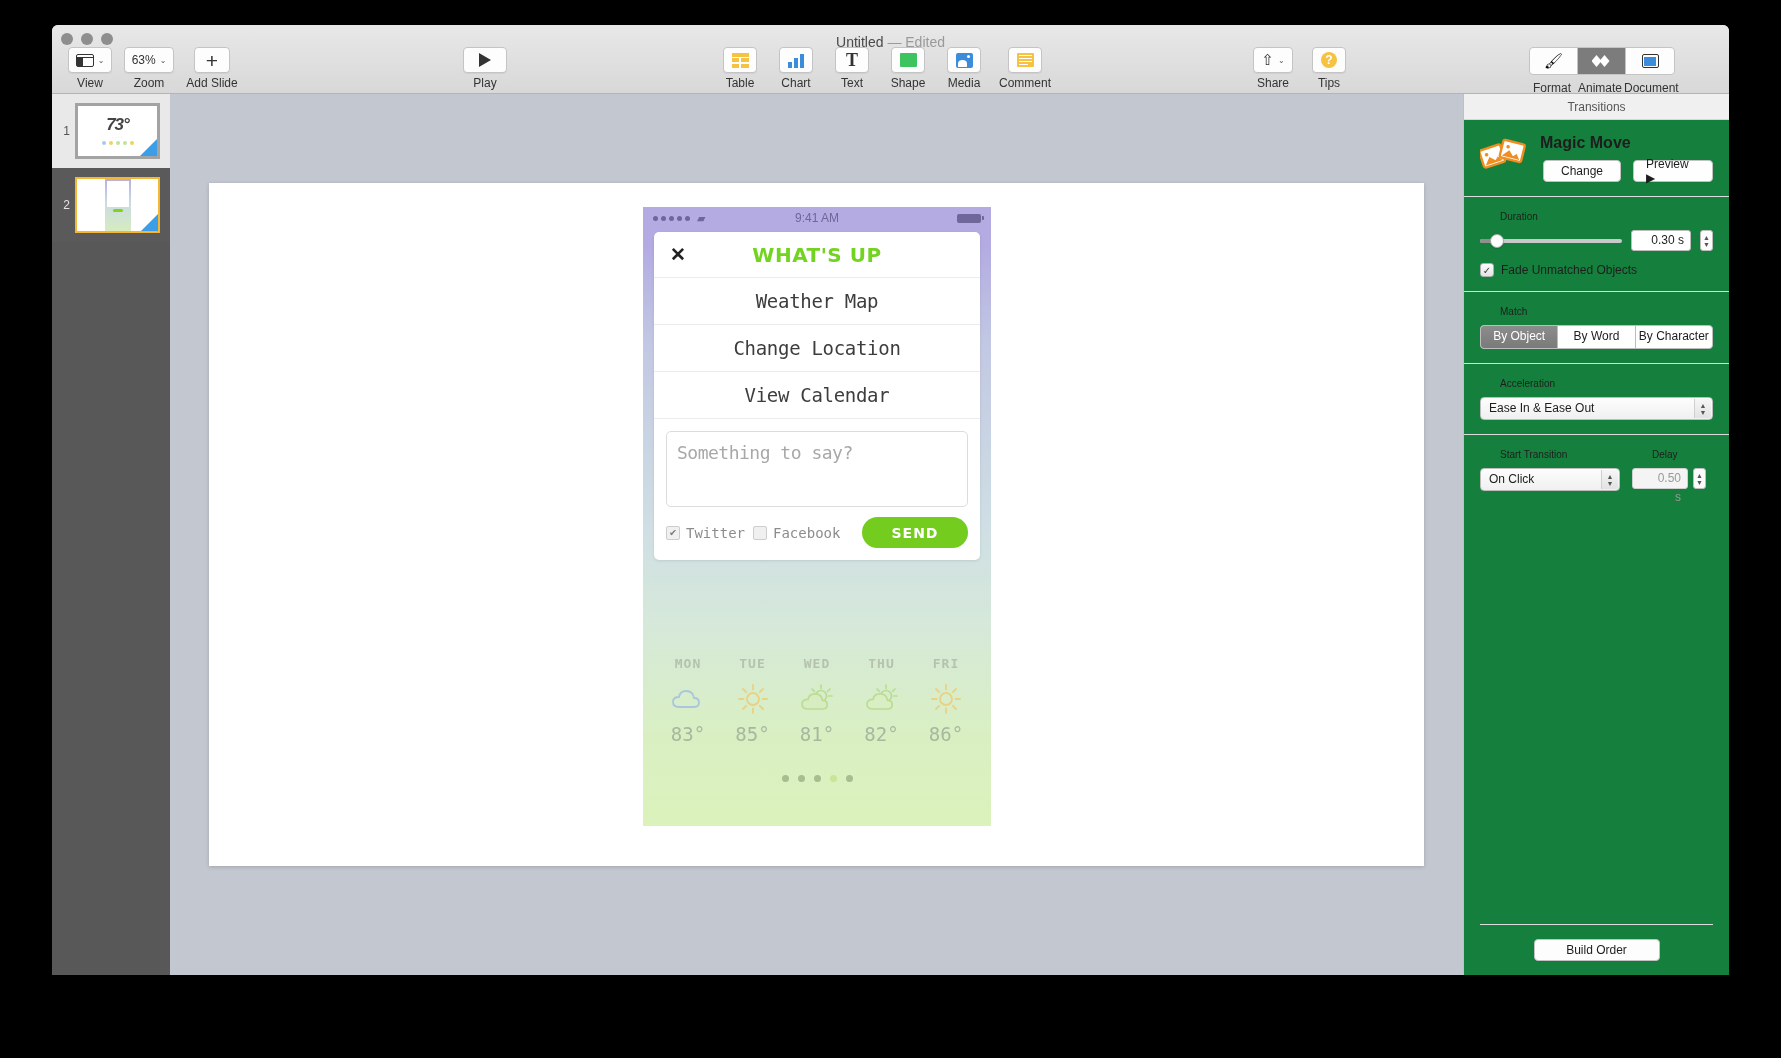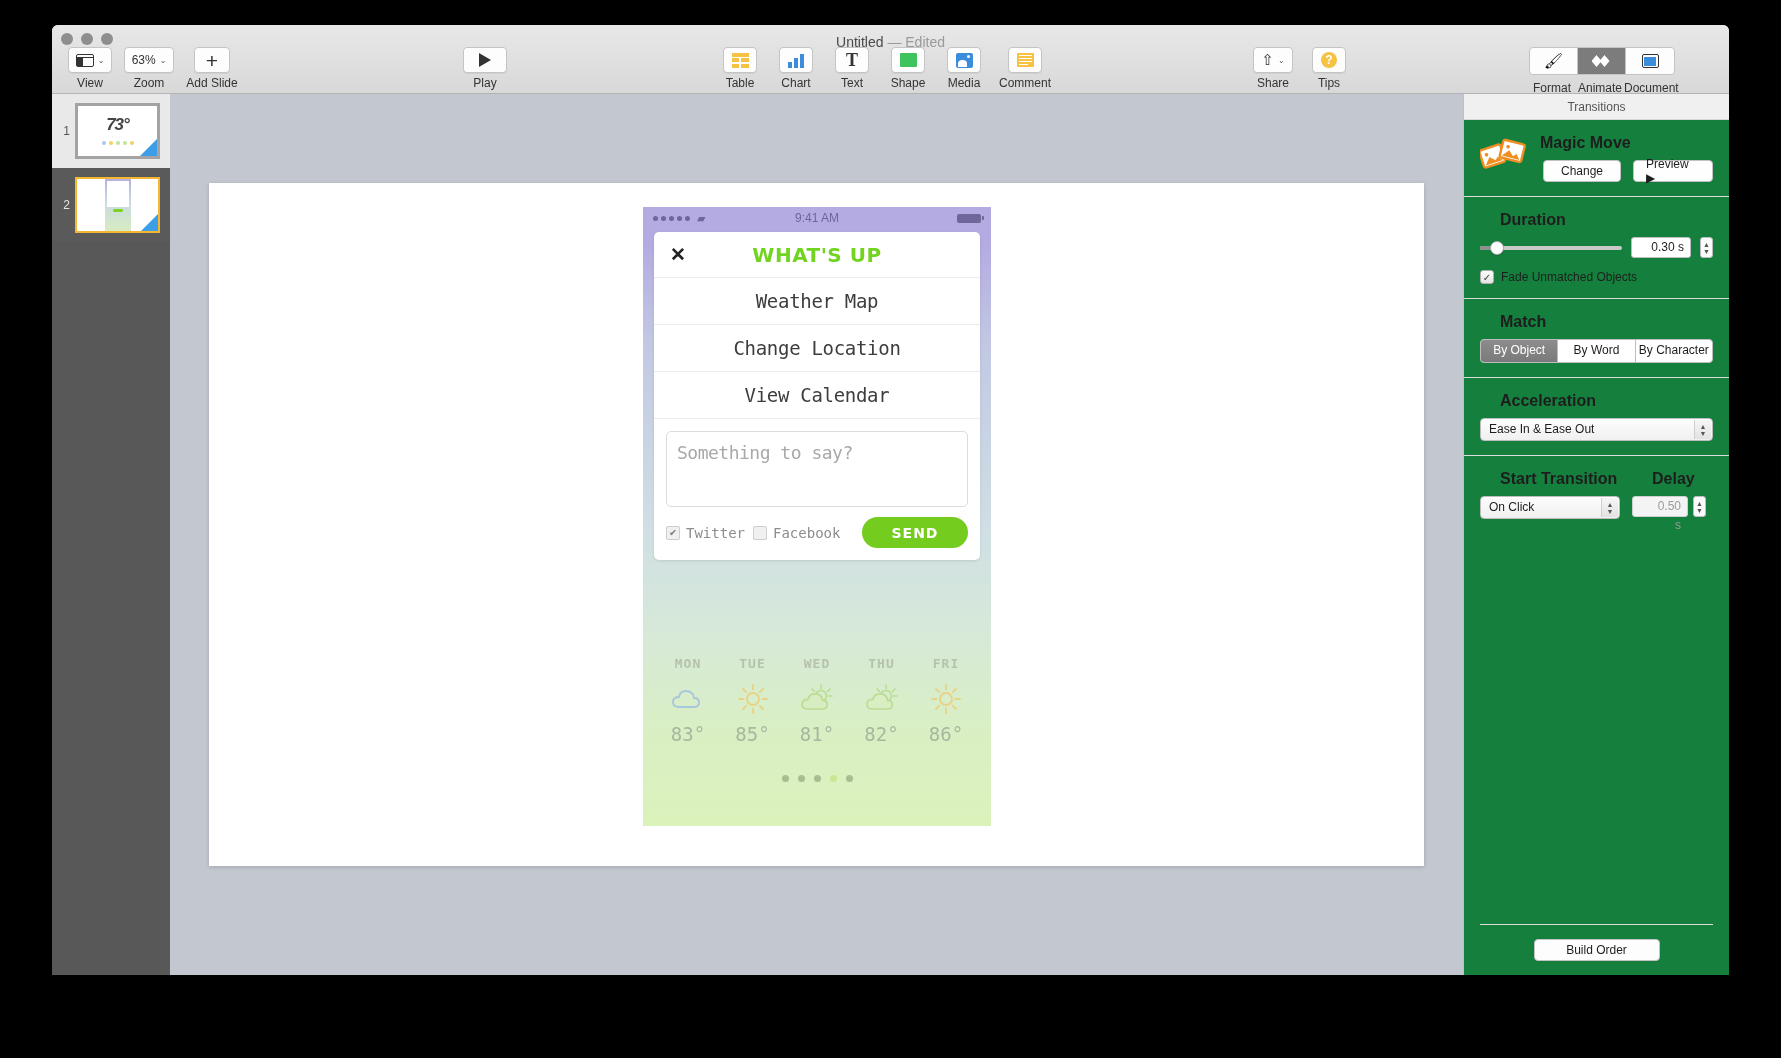--- a/index.html
+++ b/index.html
@@ -210,21 +210,21 @@
                 background:#f0f0f0;}
   .insp-sec { padding: 14px 16px; border-bottom:1px solid #dcdcdc; }
   .mm-row { display:flex; gap:13px; align-items:flex-start; }
   .mm-icon { width:47px;height:40px;flex:none;position:relative;margin-top:2px;}
   .mm-name { font-size:16px; font-weight:bold; margin-bottom:8px; }
   .btn {
     background:#fefefe;border:1px solid #c2c2c2;border-radius:4px;
     height:22px;display:inline-flex;align-items:center;justify-content:center;
     font-size:12px;padding:0 12px;box-shadow:0 1px 0 rgba(0,0,0,0.04);
   }
-  .lbl { font-weight:bold; font-size:16px; margin-bottom:8px;padding-left:20px; }
+  .lbl { font-weight:normal; font-size:10px; margin-bottom:8px;padding-left:20px; }
   .slider-row { display:flex;align-items:center;gap:9px; }
   .slider { flex:1; height:4px;background:#c9c9c9;border-radius:2px;position:relative;}
   .knob { position:absolute;left:10px;top:-5px;width:14px;height:14px;border-radius:50%;
           background:#fdfdfd;border:1px solid #a8a8a8;box-shadow:0 1px 1px rgba(0,0,0,.15);}
   .slider .fill{position:absolute;left:0;top:0;height:4px;width:12px;background:#8f8f8f;border-radius:2px;}
   .numfield {
     width:60px;height:21px;background:#fff;border:1px solid #bdbdbd;border-radius:3px;
     text-align:right;padding-right:6px;line-height:19px;font-size:12px;
   }
   .numfield.dim { background:#f4f4f4; color:#9a9a9a; border-color:#cfcfcf;}

